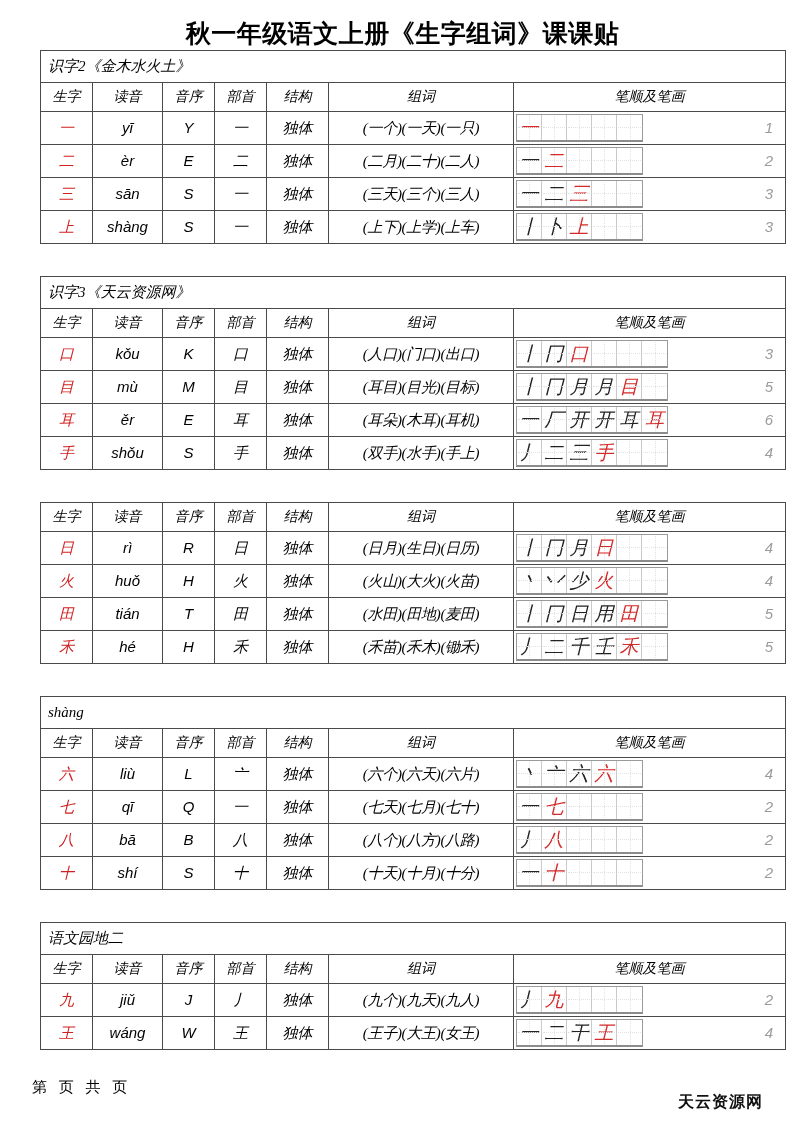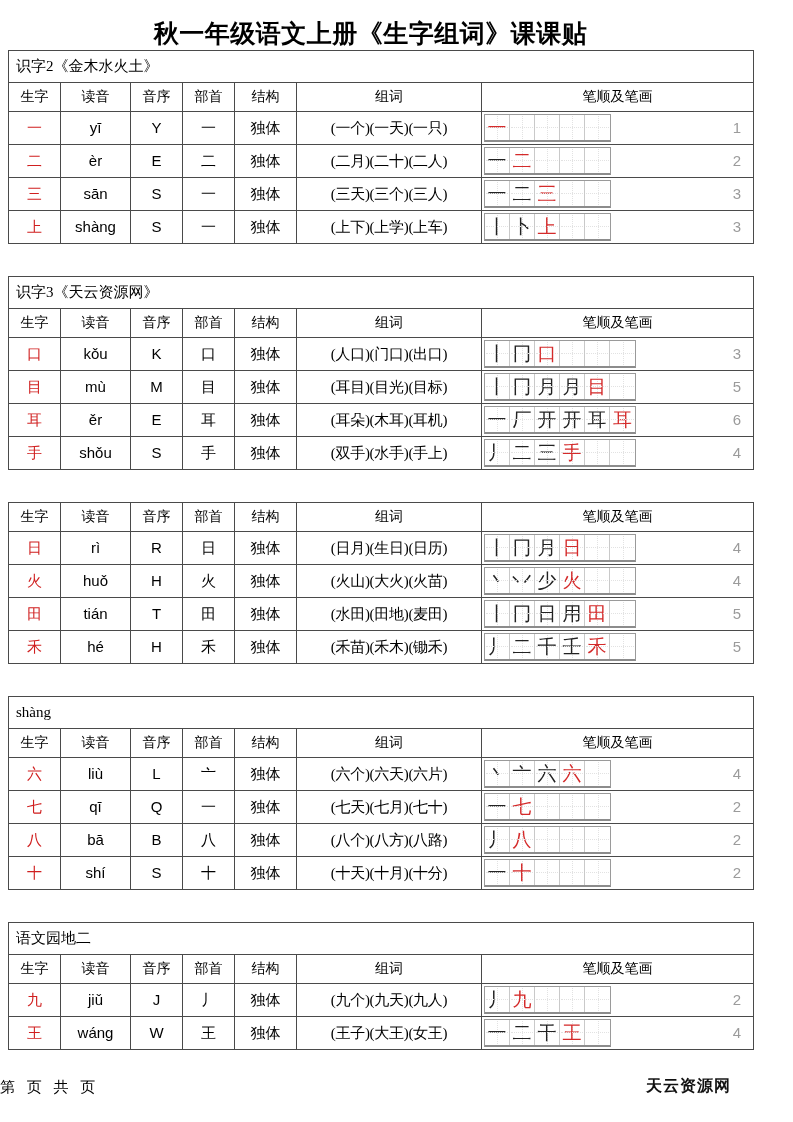--- a/index.html
+++ b/index.html
@@ -14,36 +14,38 @@
     color: #000000;
     position: relative;
     overflow: hidden;
   }
 
   .page {
     width: 741px;
     height: 1122px;
     position: relative;
     box-sizing: border-box;
+    margin-left: 32px;
   }
 
   .doc-title {
     text-align: center;
     font-family: "Liberation Sans", "DejaVu Sans", sans-serif;
     font-weight: bold;
     font-size: 25px;
     letter-spacing: 0.5px;
     padding-top: 17px;
     padding-bottom: 0;
     line-height: 1.3;
   }
 
   .tables {
     padding: 0 8px;
     box-sizing: border-box;
+    font-style: italic;
   }
 
   table.wb {
     width: 745px;
     border-collapse: collapse;
     table-layout: fixed;
     margin-bottom: 32px;
     background: #fff;
   }
   table.wb.last { margin-bottom: 0; }
@@ -188,21 +190,21 @@
   }
   .footer-center {
     font-size: 15px;
     letter-spacing: 4px;
     font-family: "Liberation Serif", "DejaVu Serif", serif;
     padding-top: 2px;
   }
   .watermark {
     position: absolute;
     right: 10px;
-    top: 0;
+    top: 16px;
     font-family: "Liberation Sans", "DejaVu Sans", sans-serif;
     font-weight: bold;
     font-size: 16px;
     letter-spacing: 1px;
     color: #111;
   }
 </style>
 </head>
 <body>
 

